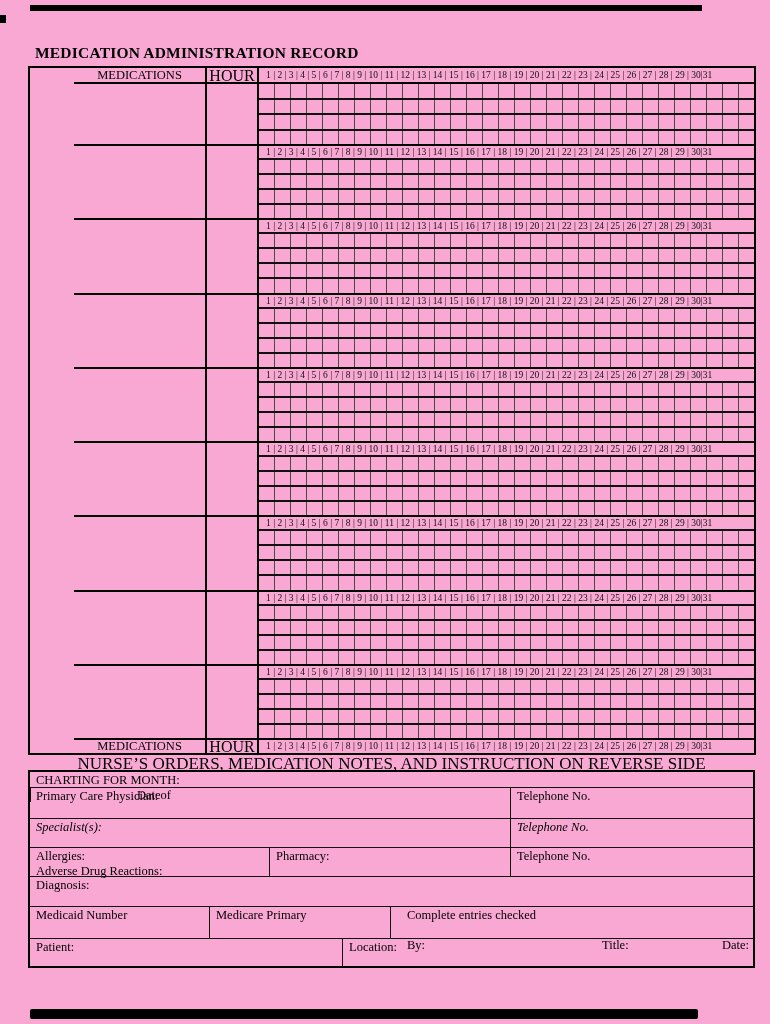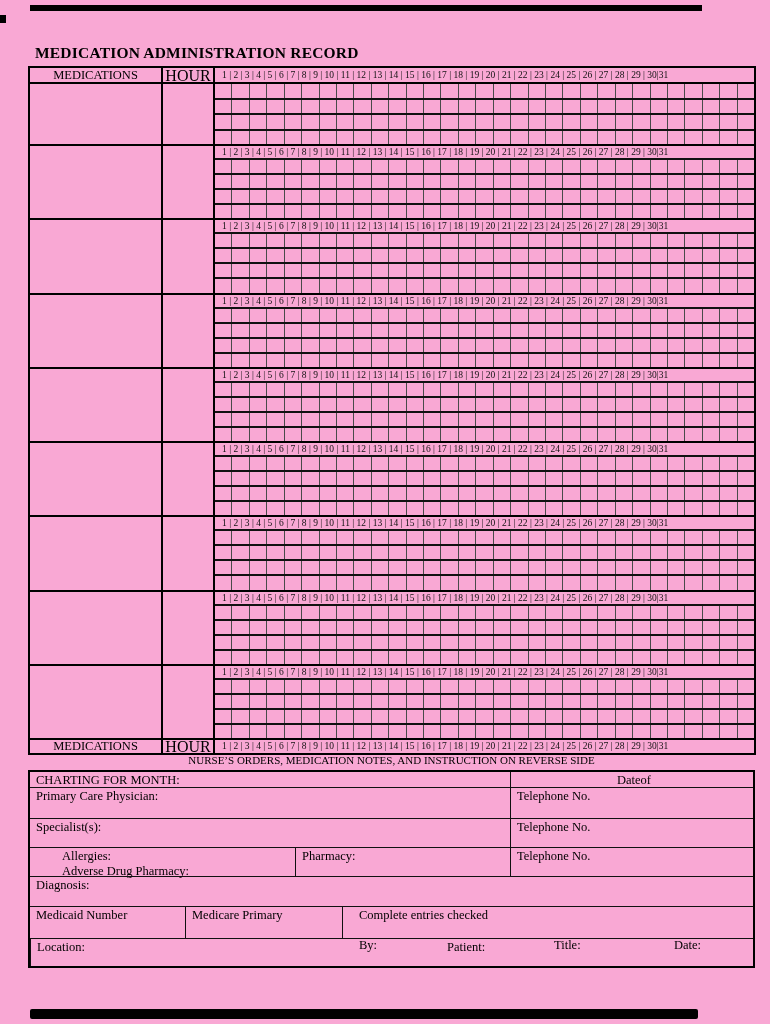--- a/index.html
+++ b/index.html
@@ -16,21 +16,21 @@
   .speck      { position:absolute; left:0;    top:15px;   width:6px;   height:8px;  background:#000; }
 
   .doc-title {
     position:absolute; left:35px; top:44px; font-size:15.5px; font-weight:bold;
     letter-spacing:0.2px; white-space:nowrap;
   }
 
   
   .main-table {
     position:absolute; left:28px; top:66px; width:728px; height:689px;
-    border:2px solid #000; display:flex; flex-direction:column;
+    border:2px solid #000; display:flex; flex-direction:column;padding-left:44px;
   }
   .hdr-row { display:flex; height:16px; border-bottom:2px solid #000; align-items:center; flex:none; }
   .ftr-row { display:flex; height:15px; border-top:2px solid #000;   align-items:center; flex:none; }
   .mcol { width:133px; border-right:2px solid #000; text-align:center; font-size:12.5px; line-height:13px; height:100%; display:flex; align-items:center; justify-content:center; }
   .hcol { width:52px;  border-right:2px solid #000; text-align:center; font-size:16px; line-height:13px; height:100%; display:flex; align-items:center; justify-content:center; }
   .ncol { flex:1; font-size:9.5px; line-height:13px; padding-left:7px; white-space:nowrap; overflow:hidden; color:#111; }
 
   .blocks { flex:1; display:flex; flex-direction:column; }
   .block { display:flex; height:74.25px; border-top:2px solid #000; flex:none; }
   .block.first { height:60px; border-top:none; }
@@ -39,37 +39,37 @@
   .grid-area { flex:1; display:flex; flex-direction:column; }
   .num-row { height:14px; border-bottom:2px solid #111; font-size:9.5px; line-height:12px; padding-left:7px; white-space:nowrap; overflow:hidden; color:#111; flex:none; }
   .grid-rows { flex:1; display:flex; flex-direction:column; }
   .grid-row { flex:1; display:flex; }
   .grid-row + .grid-row { border-top:2px solid #111; }
   .grid-cell { flex:1; }
   .grid-cell + .grid-cell { border-left:1px solid #4a4a4a; }
 
   .reverse-note {
     position:absolute; left:28px; top:754px; width:727px; text-align:center;
-    font-size:11px; white-space:nowrap;
+    font-size:17px; white-space:nowrap;
   }
 
   
   .form-table {
     position:absolute; left:28px; top:770px; width:727px; height:198px;
     border:2px solid #000; display:flex; flex-direction:column; font-size:12.5px;
   }
   .f-row { display:flex; flex:none; }
   .f-row + .f-row { border-top:1.5px solid #111; }
-  .fr1 { height:15px; } .fr2 { height:31px; } .fr3 { height:29px; }
-  .fr4 { height:29px; } .fr5 { height:30px;justify-content:center; } .fr6 { height:32px; }
+  .fr1 { height:15px;flex-direction:column; } .fr2 { height:31px; } .fr3 { height:29px;font-style:italic; }
+  .fr4 { height:29px; } .fr5 { height:30px;justify-content:center; } .fr6 { height:32px;gap:24px; }
   .fr7 { flex:1; }
   .fc { padding:1px 2px 0 6px; line-height:14px; }
   .cell-grow { flex:1; }
   .tele-cell { width:243px; border-left:1.5px solid #111; flex:none; }
-  .left-split { flex:1; display:flex;padding-left:26px; }
+  .left-split { flex:1; display:flex; }
   .allergy-cell { width:240px; border-right:1.5px solid #111; flex:none; }
   .w155 { width:155px; flex:none; }
   .w157 { width:157px; border-left:1.5px solid #111; flex:none; }
   .bl { border-left:1.5px solid #111; }
   .w312 { width:312px; flex:none; }
   .page-cell { text-align:center; }
   .page-cell .of-gap { }
   .entries-cell { position:relative;padding-left:16px; }
   .entries-line2 { position:relative; display:block; margin-top:16px; }
   .title-pos { position:absolute; left:195px; top:0; }
@@ -1400,21 +1400,21 @@
       </div>
       <div class="fc tele-cell">
         <span>Telephone No.</span>
       </div>
     </div>
 
     <div class="f-row fr4">
       <div class="left-split">
         <div class="fc allergy-cell two-line">
           <div>Allergies:</div>
-          <div>Adverse Drug Pharmacy:</div>
+          <div>Adverse Drug Reactions:</div>
         </div>
         <div class="fc cell-grow">
           <span>Pharmacy:</span>
         </div>
       </div>
       <div class="fc tele-cell">
         <span>Telephone No.</span>
       </div>
     </div>
 
@@ -1435,22 +1435,22 @@
         <span>Complete entries checked</span>
         <span class="entries-line2">
           <span>By:</span>
           <span class="title-pos">Title:</span>
           <span class="date-pos">Date:</span>
         </span>
       </div>
     </div>
 
     <div class="f-row fr7">
+      <div class="fc w312">
+        <span>Patient:</span>
+      </div>
       <div class="fc cell-grow bl">
         <span>Location:</span>
       </div>
-      <div class="fc w312">
-        <span>Patient:</span>
-      </div>
     </div>
 
   </div>
 </div>
 
 </body></html>

